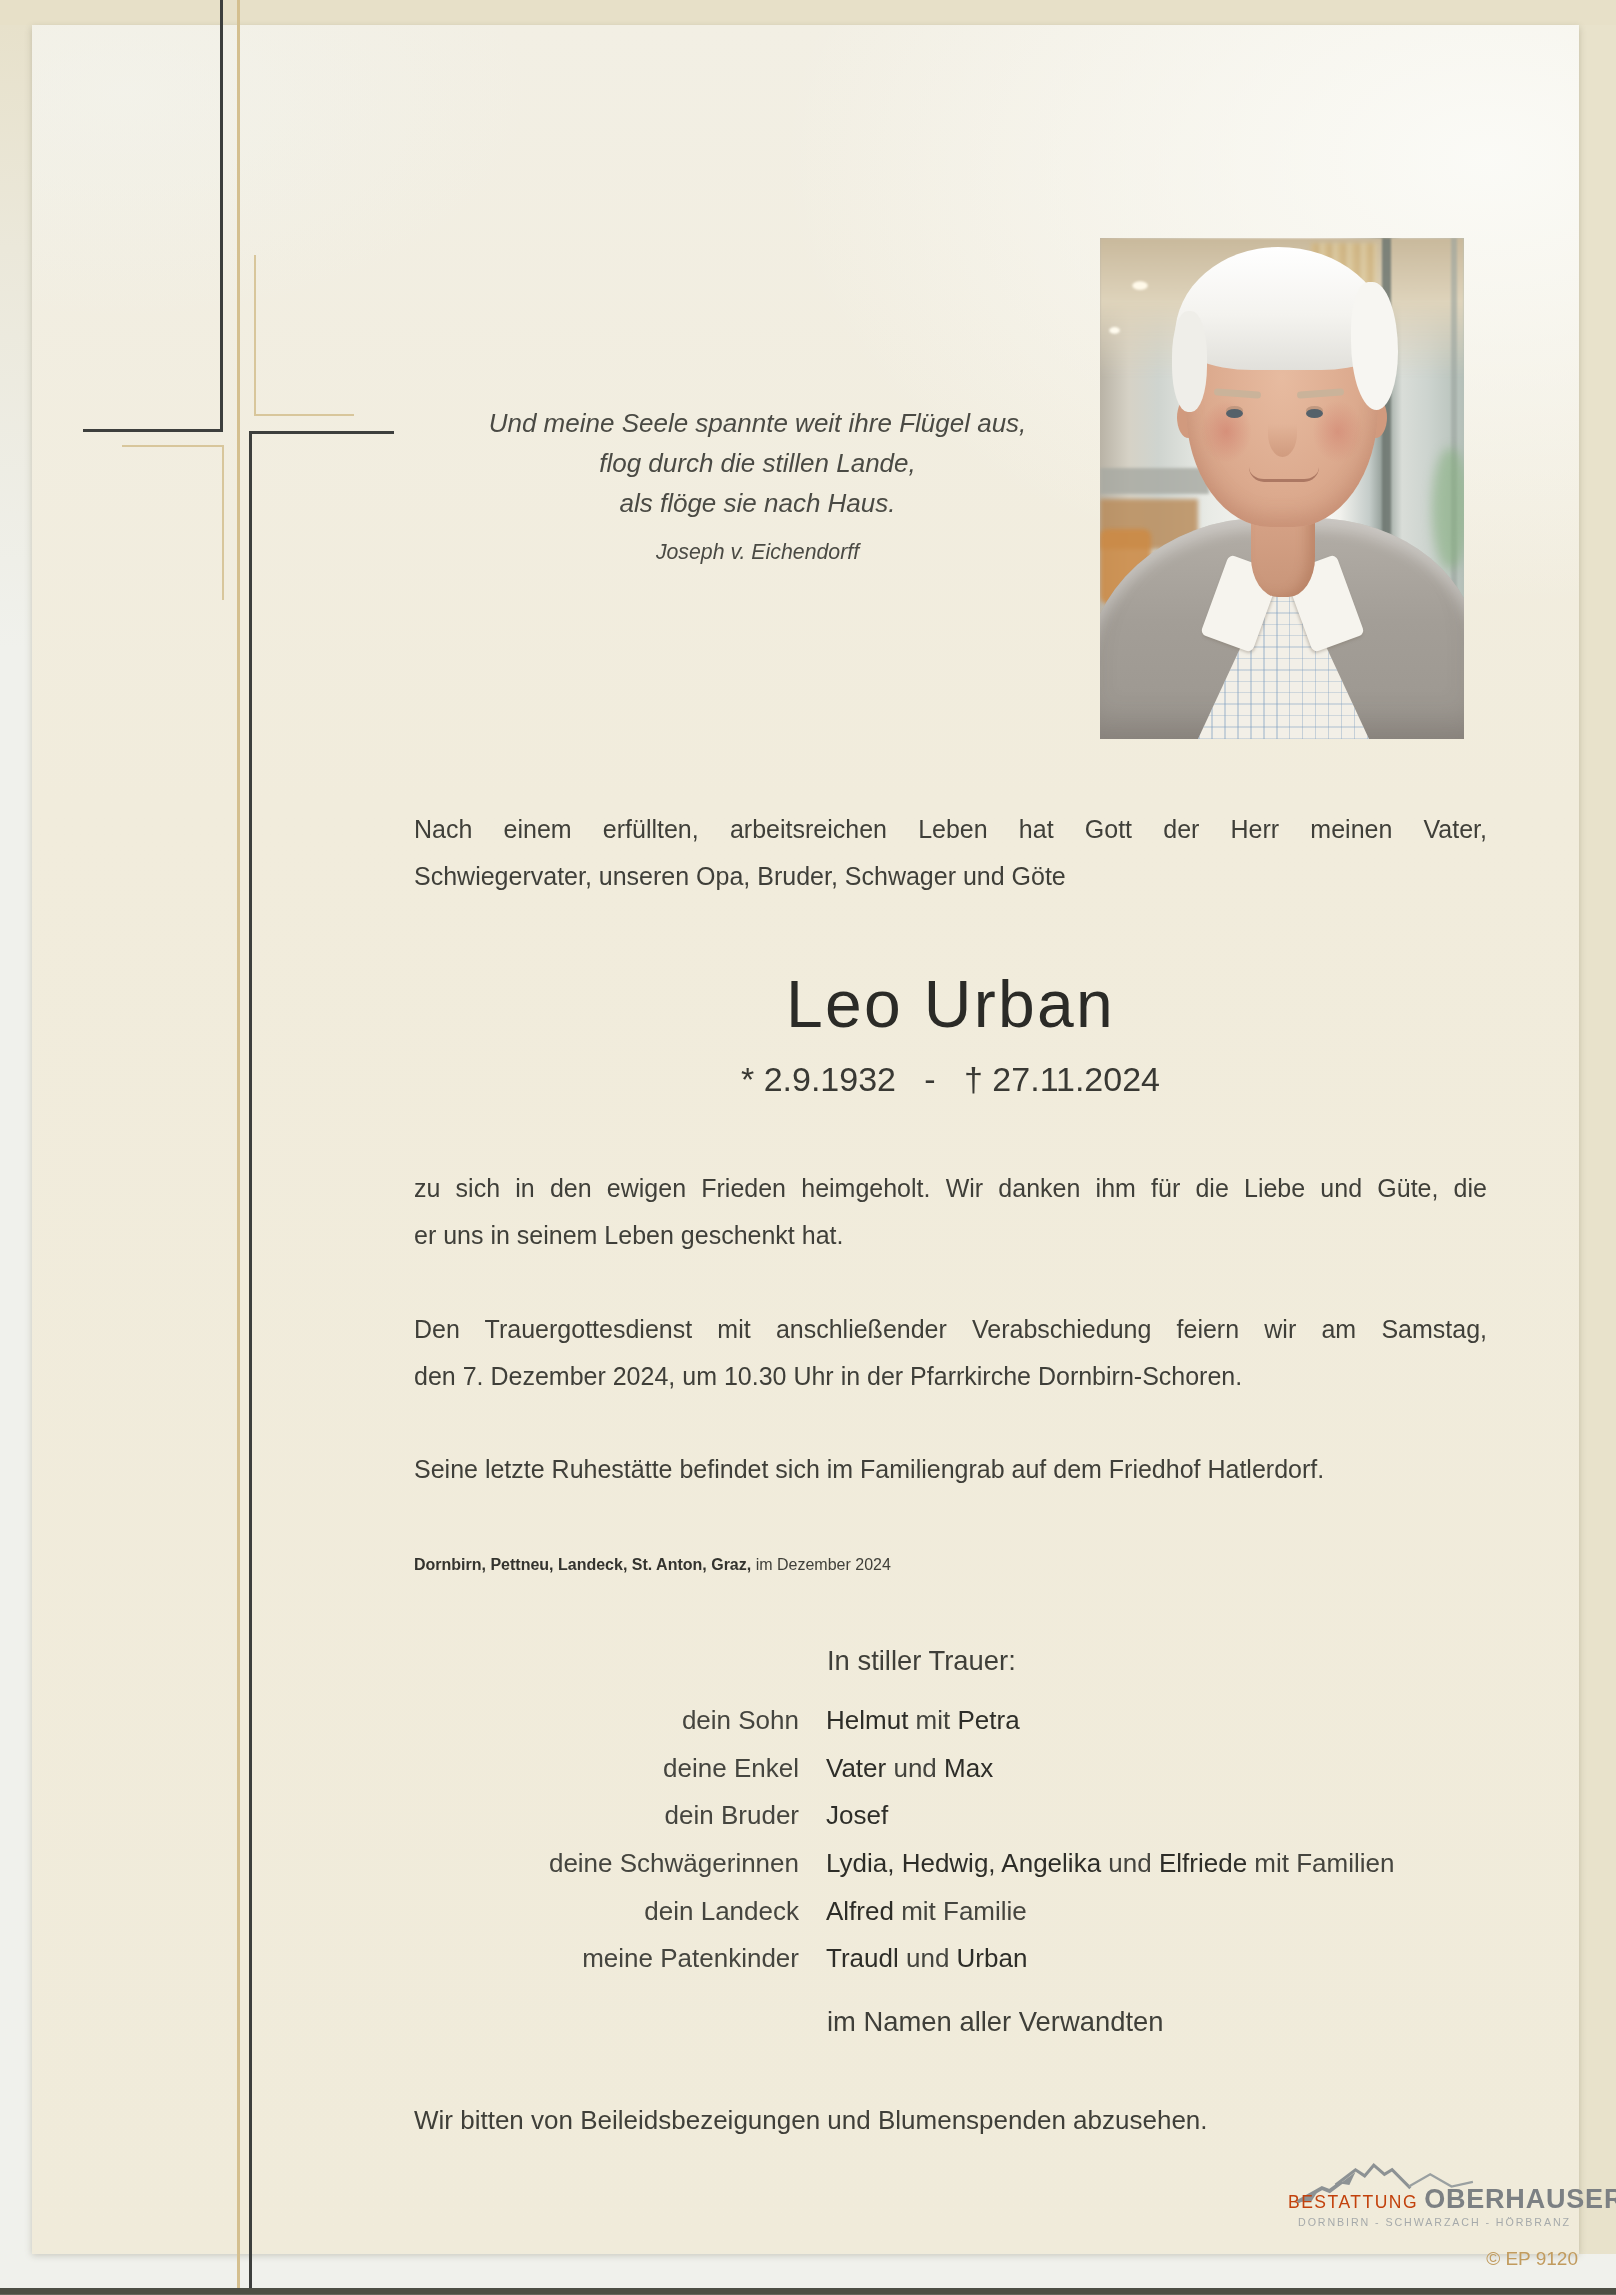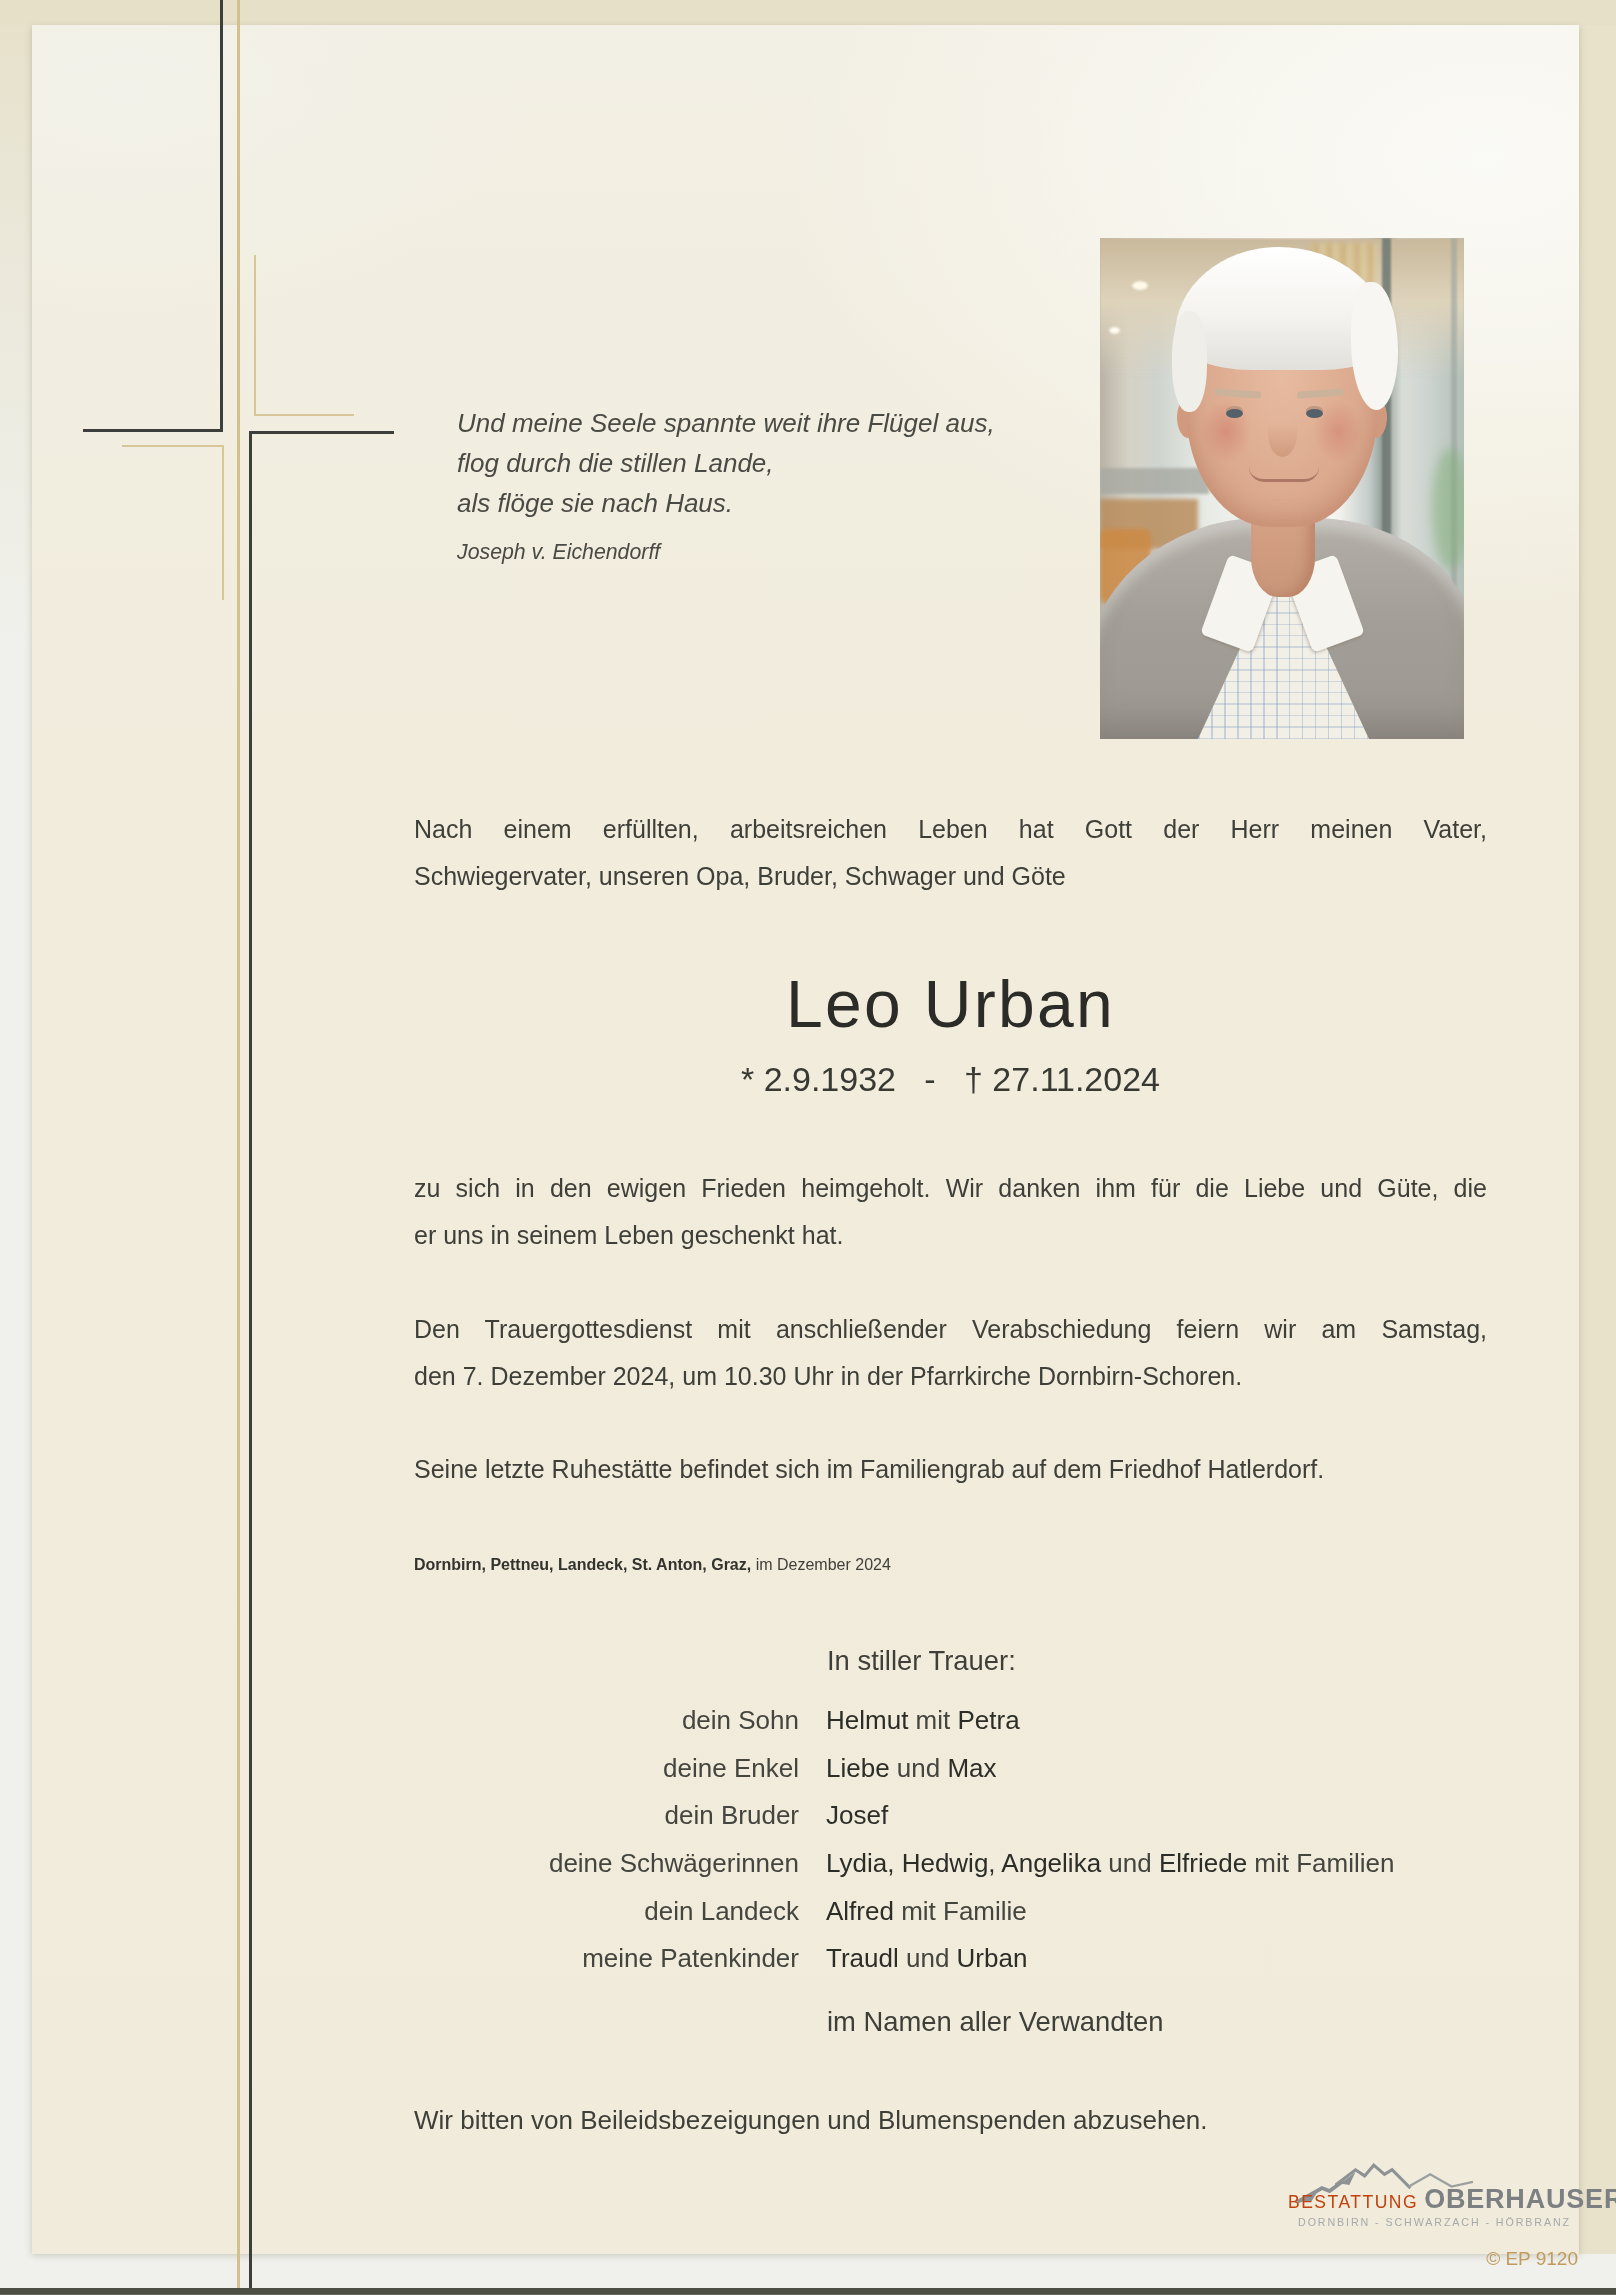--- a/index.html
+++ b/index.html
@@ -86,21 +86,21 @@
   .ph-brow-r{left:197px;top:152px;width:47px;height:6.9px;background:#cab39a;border-radius:3.8px;transform:rotate(-4deg);}
   .ph-eye-l{left:126px;top:171px;width:17px;height:9.1px;background:#55616a;border-radius:50%;
     box-shadow:0 -3px 0 rgba(190,150,125,.9);}
   .ph-eye-r{left:206px;top:171px;width:17px;height:9.1px;background:#55616a;border-radius:50%;
     box-shadow:0 -3px 0 rgba(190,150,125,.9);}
   .ph-nose{left:168px;top:172px;width:29px;height:47px;border-radius:0 0 50% 50%;
     background:linear-gradient(180deg, rgba(0,0,0,0) 30%, rgba(186,125,95,.4));}
   .ph-mouth{left:149px;top:229px;width:70px;height:12.2px;border-bottom:3.8px solid #a4705c;
     border-radius:0 0 35px 35px;opacity:.85;}
   
-  .poem{position:absolute;left:457px;top:403px;width:601px;text-align:left;
+  .poem{position:absolute;left:457px;top:403px;width:601px;text-align:center;
     font-style:italic;font-size:26px;line-height:40px;color:#4a4a44;}
   .pattr{margin-top:13.7px;font-size:21.3px;line-height:30.5px;}
   .para{position:absolute;left:414px;width:1073px;font-size:25px;line-height:47px;color:#3f3f39;}
   .jline{text-align:justify;text-align-last:justify;}
   .lline{text-align:left;}
   .intro{top:806px;}
   .name{position:absolute;left:414px;top:969px;width:1073px;text-align:center;
     font-size:66px;line-height:70px;color:#2b2b27;letter-spacing:2.3px;}
   .dates{position:absolute;left:414px;top:1059px;width:1073px;text-align:center;
     font-size:34px;line-height:40px;color:#393934;}
@@ -208,21 +208,21 @@
   </div>
 
   <div class="trauer">In stiller Trauer:</div>
   <div class="family">
       <div class="frow">
         <div class="flabel">dein Sohn</div>
         <div class="fval"><span class="fb">Helmut</span><span> mit </span><span class="fb">Petra</span></div>
       </div>
       <div class="frow">
         <div class="flabel">deine Enkel</div>
-        <div class="fval"><span class="fb">Liebe</span><span> und </span><span class="fb">Max</span></div>
+        <div class="fval"><span class="fb">Vater</span><span> und </span><span class="fb">Max</span></div>
       </div>
       <div class="frow">
         <div class="flabel">dein Bruder</div>
         <div class="fval"><span class="fb">Josef</span></div>
       </div>
       <div class="frow">
         <div class="flabel">deine Schwägerinnen</div>
         <div class="fval"><span class="fb">Lydia, Hedwig, Angelika</span><span> und </span><span class="fb">Elfriede</span><span> mit Familien</span></div>
       </div>
       <div class="frow">

